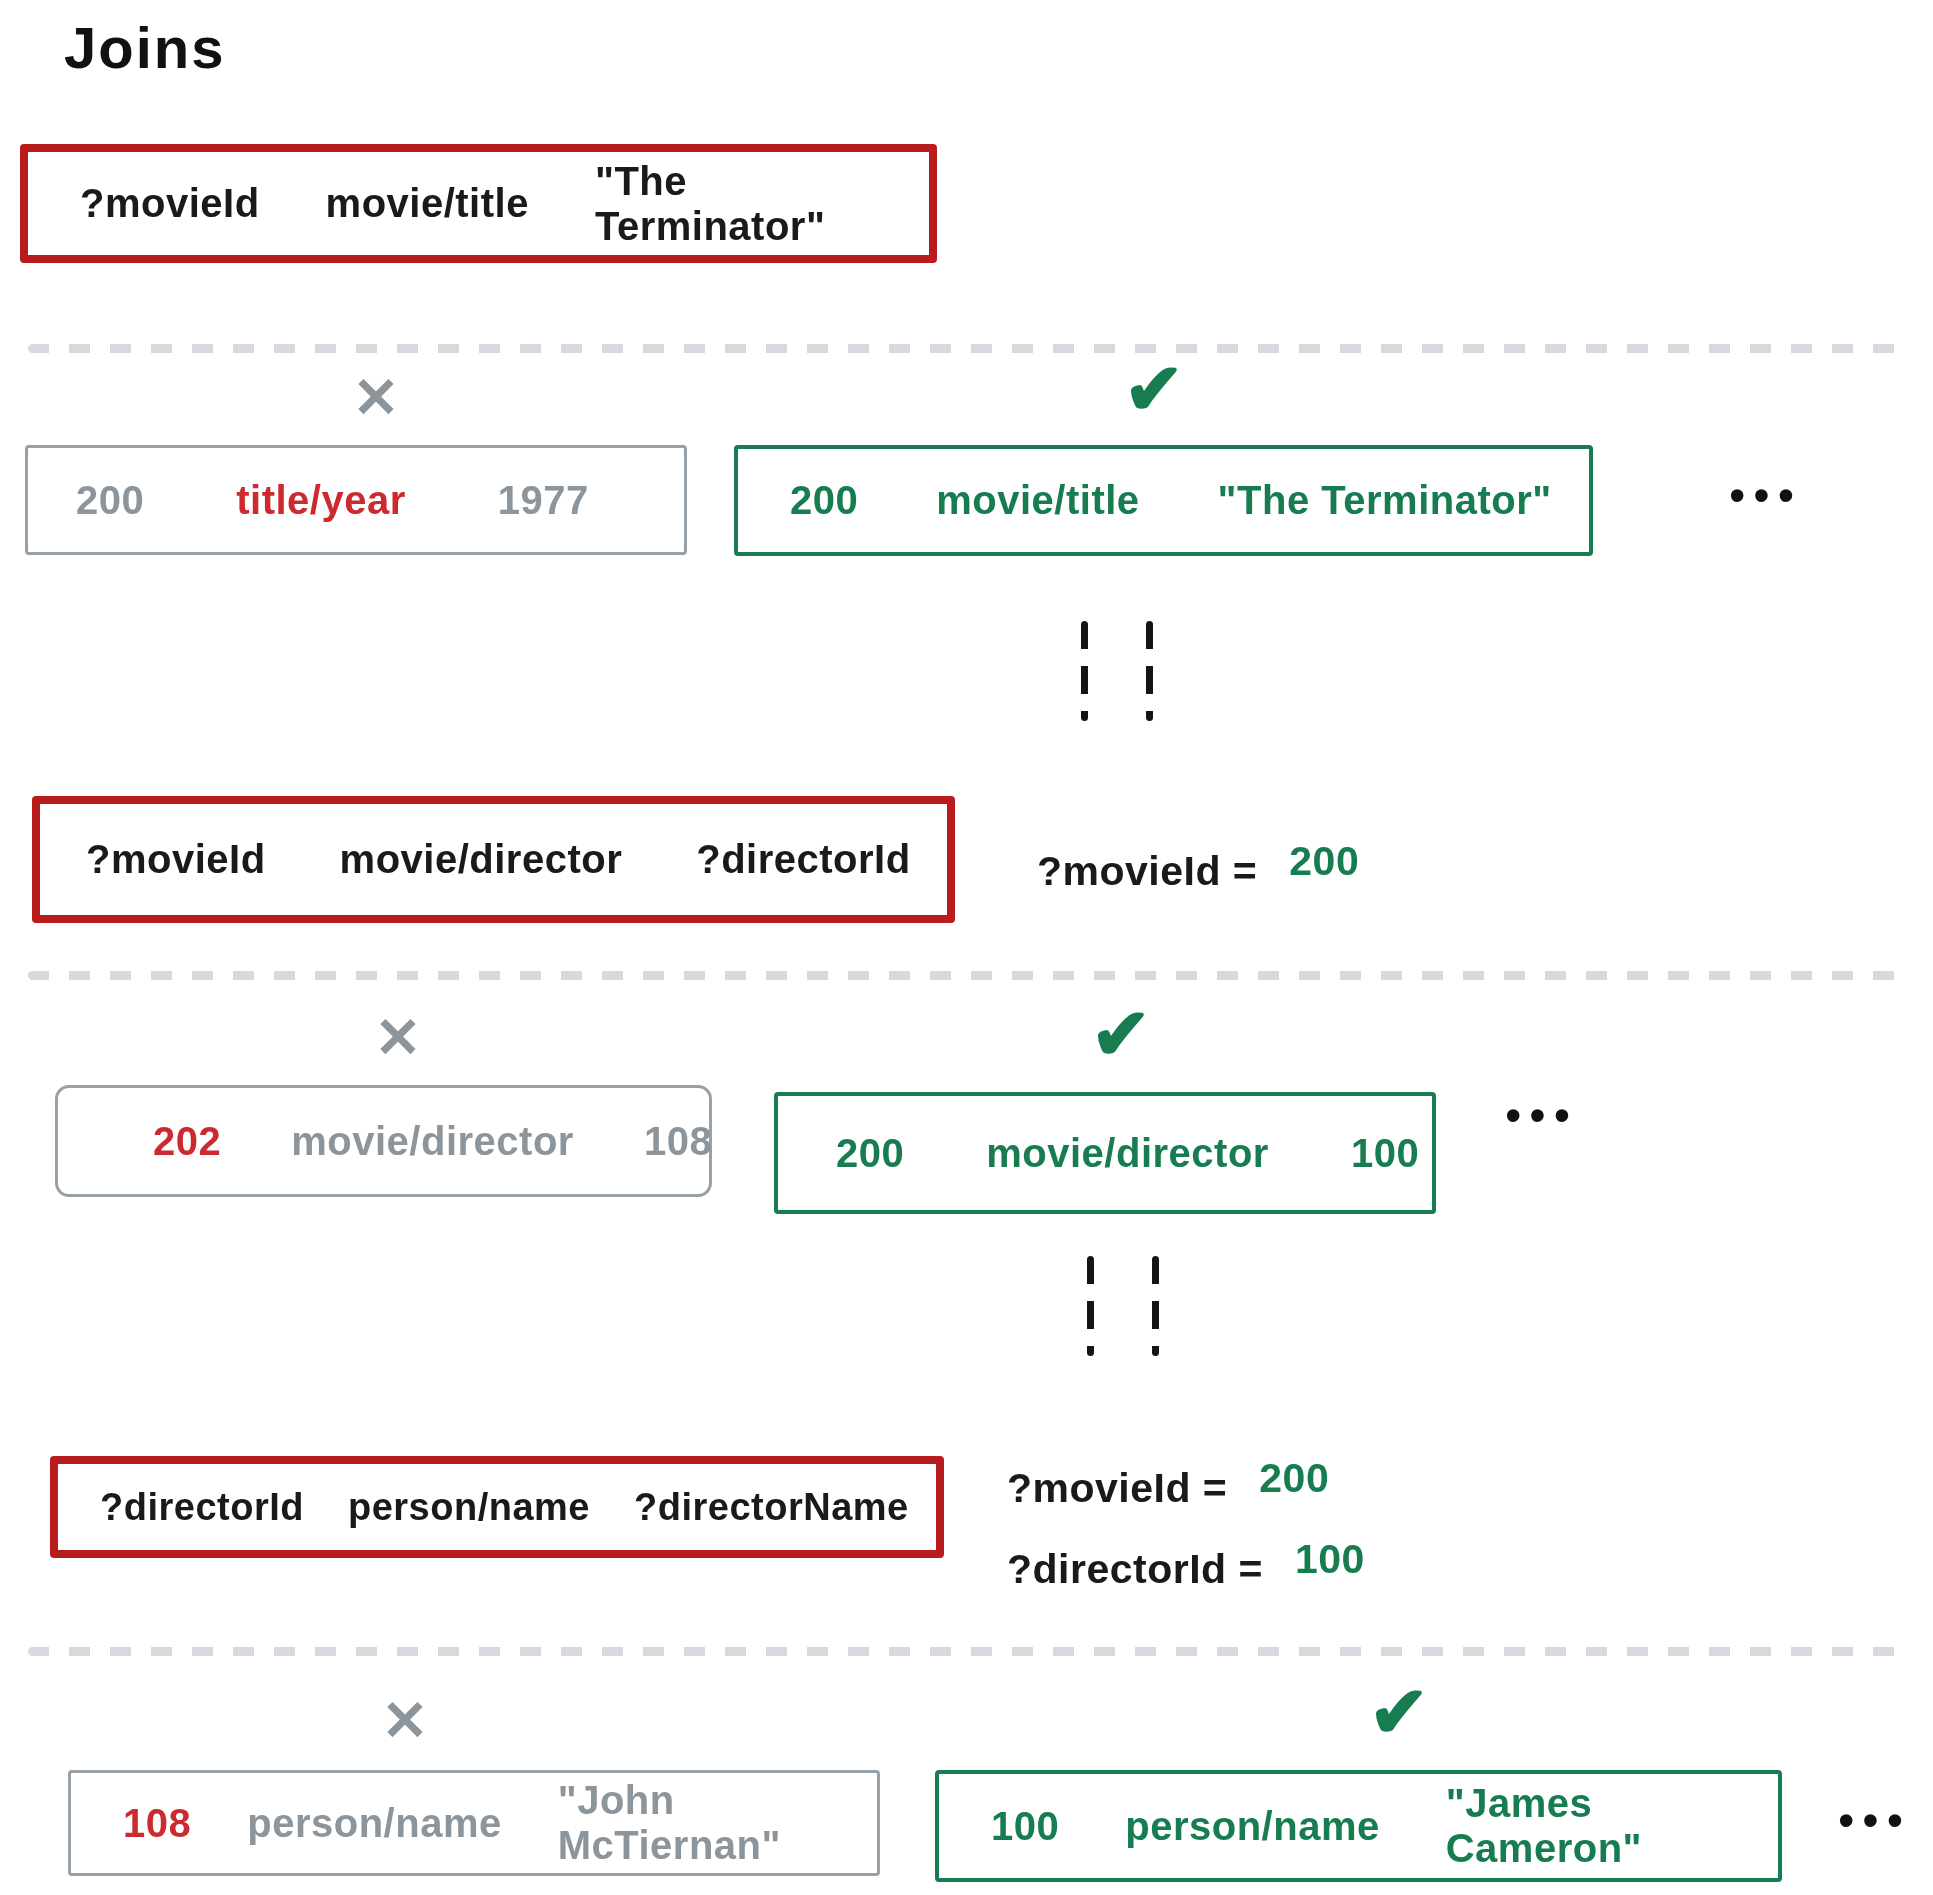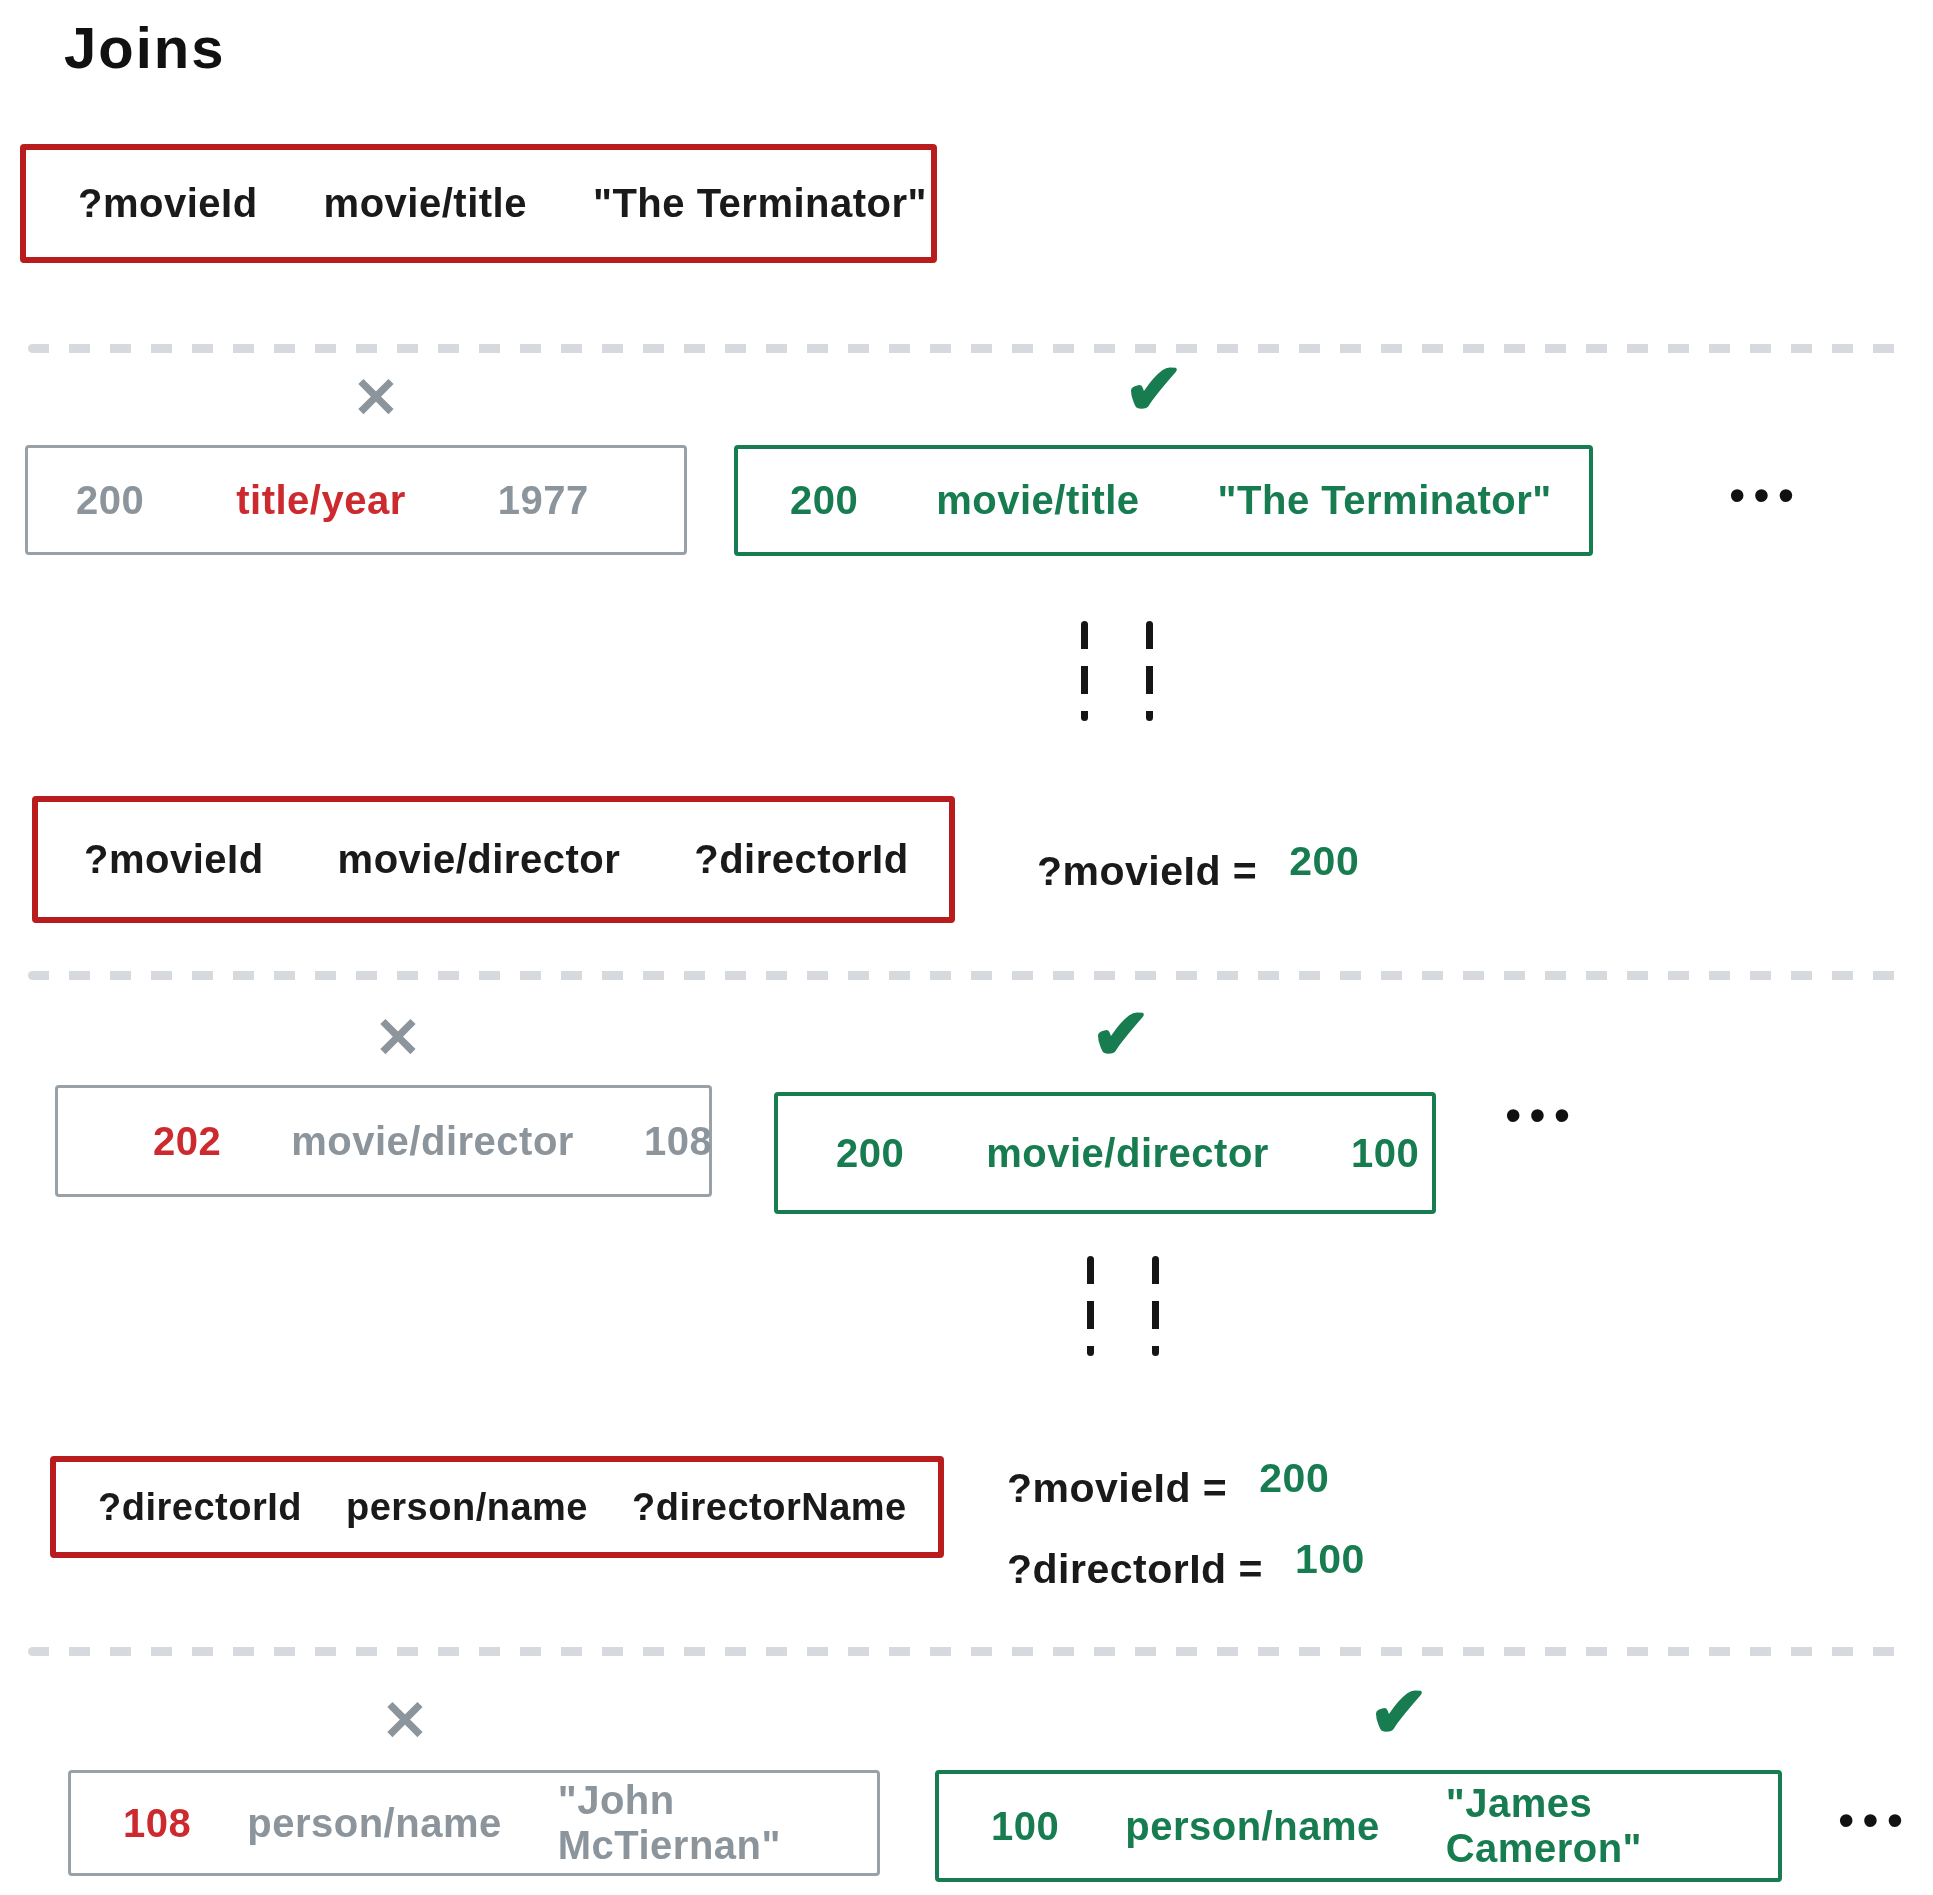--- a/index.html
+++ b/index.html
@@ -18,30 +18,30 @@
     letter-spacing:2px;
     margin-left:36px;
   }
 
   
   .tbox{
     display:flex;align-items:center;
     font-size:40px;font-weight:bold;letter-spacing:0.5px;
     background:#fff;border-radius:4px;box-sizing:border-box;
   }
-  .qbox{border:6px solid #b91c1c;color:#1a1a1a;}
+  .qbox{border:8px solid #b91c1c;color:#1a1a1a;}
   .gbox{border:3.5px solid #98a1a8;color:#8d959c;}
   .nbox{border:4px solid #177d51;color:#177d51;}
 
   #q1{left:20px;top:144px;width:917px;height:119px;padding-left:52px;gap:66px;}
   #q2{left:32px;top:796px;width:923px;height:127px;padding-left:46px;gap:74px;}
   #q3{left:50px;top:1456px;width:894px;height:102px;padding-left:42px;gap:44px;font-size:38px;}
 
   #g1{left:25px;top:445px;width:662px;height:110px;padding-left:48px;gap:92px;}
-  #g2{left:55px;top:1085px;width:657px;height:112px;padding-left:95px;gap:70px;}
+  #g2{left:55px;top:1085px;width:657px;height:112px;padding-left:95px;gap:70px;border-radius:14px;}
   #g3{left:68px;top:1770px;width:812px;height:106px;padding-left:52px;gap:56px;}
 
   #n1{left:734px;top:445px;width:859px;height:111px;padding-left:52px;gap:78px;}
   #n2{left:774px;top:1092px;width:662px;height:122px;padding-left:58px;gap:82px;}
   #n3{left:935px;top:1770px;width:847px;height:112px;padding-left:52px;gap:66px;}
 
   .c-red{color:#cc2a2e;}
   .c-gray{color:#8d959c;}
   .c-green{color:#177d51;}
   .c-black{color:#1a1a1a;margin-top:20px;}

